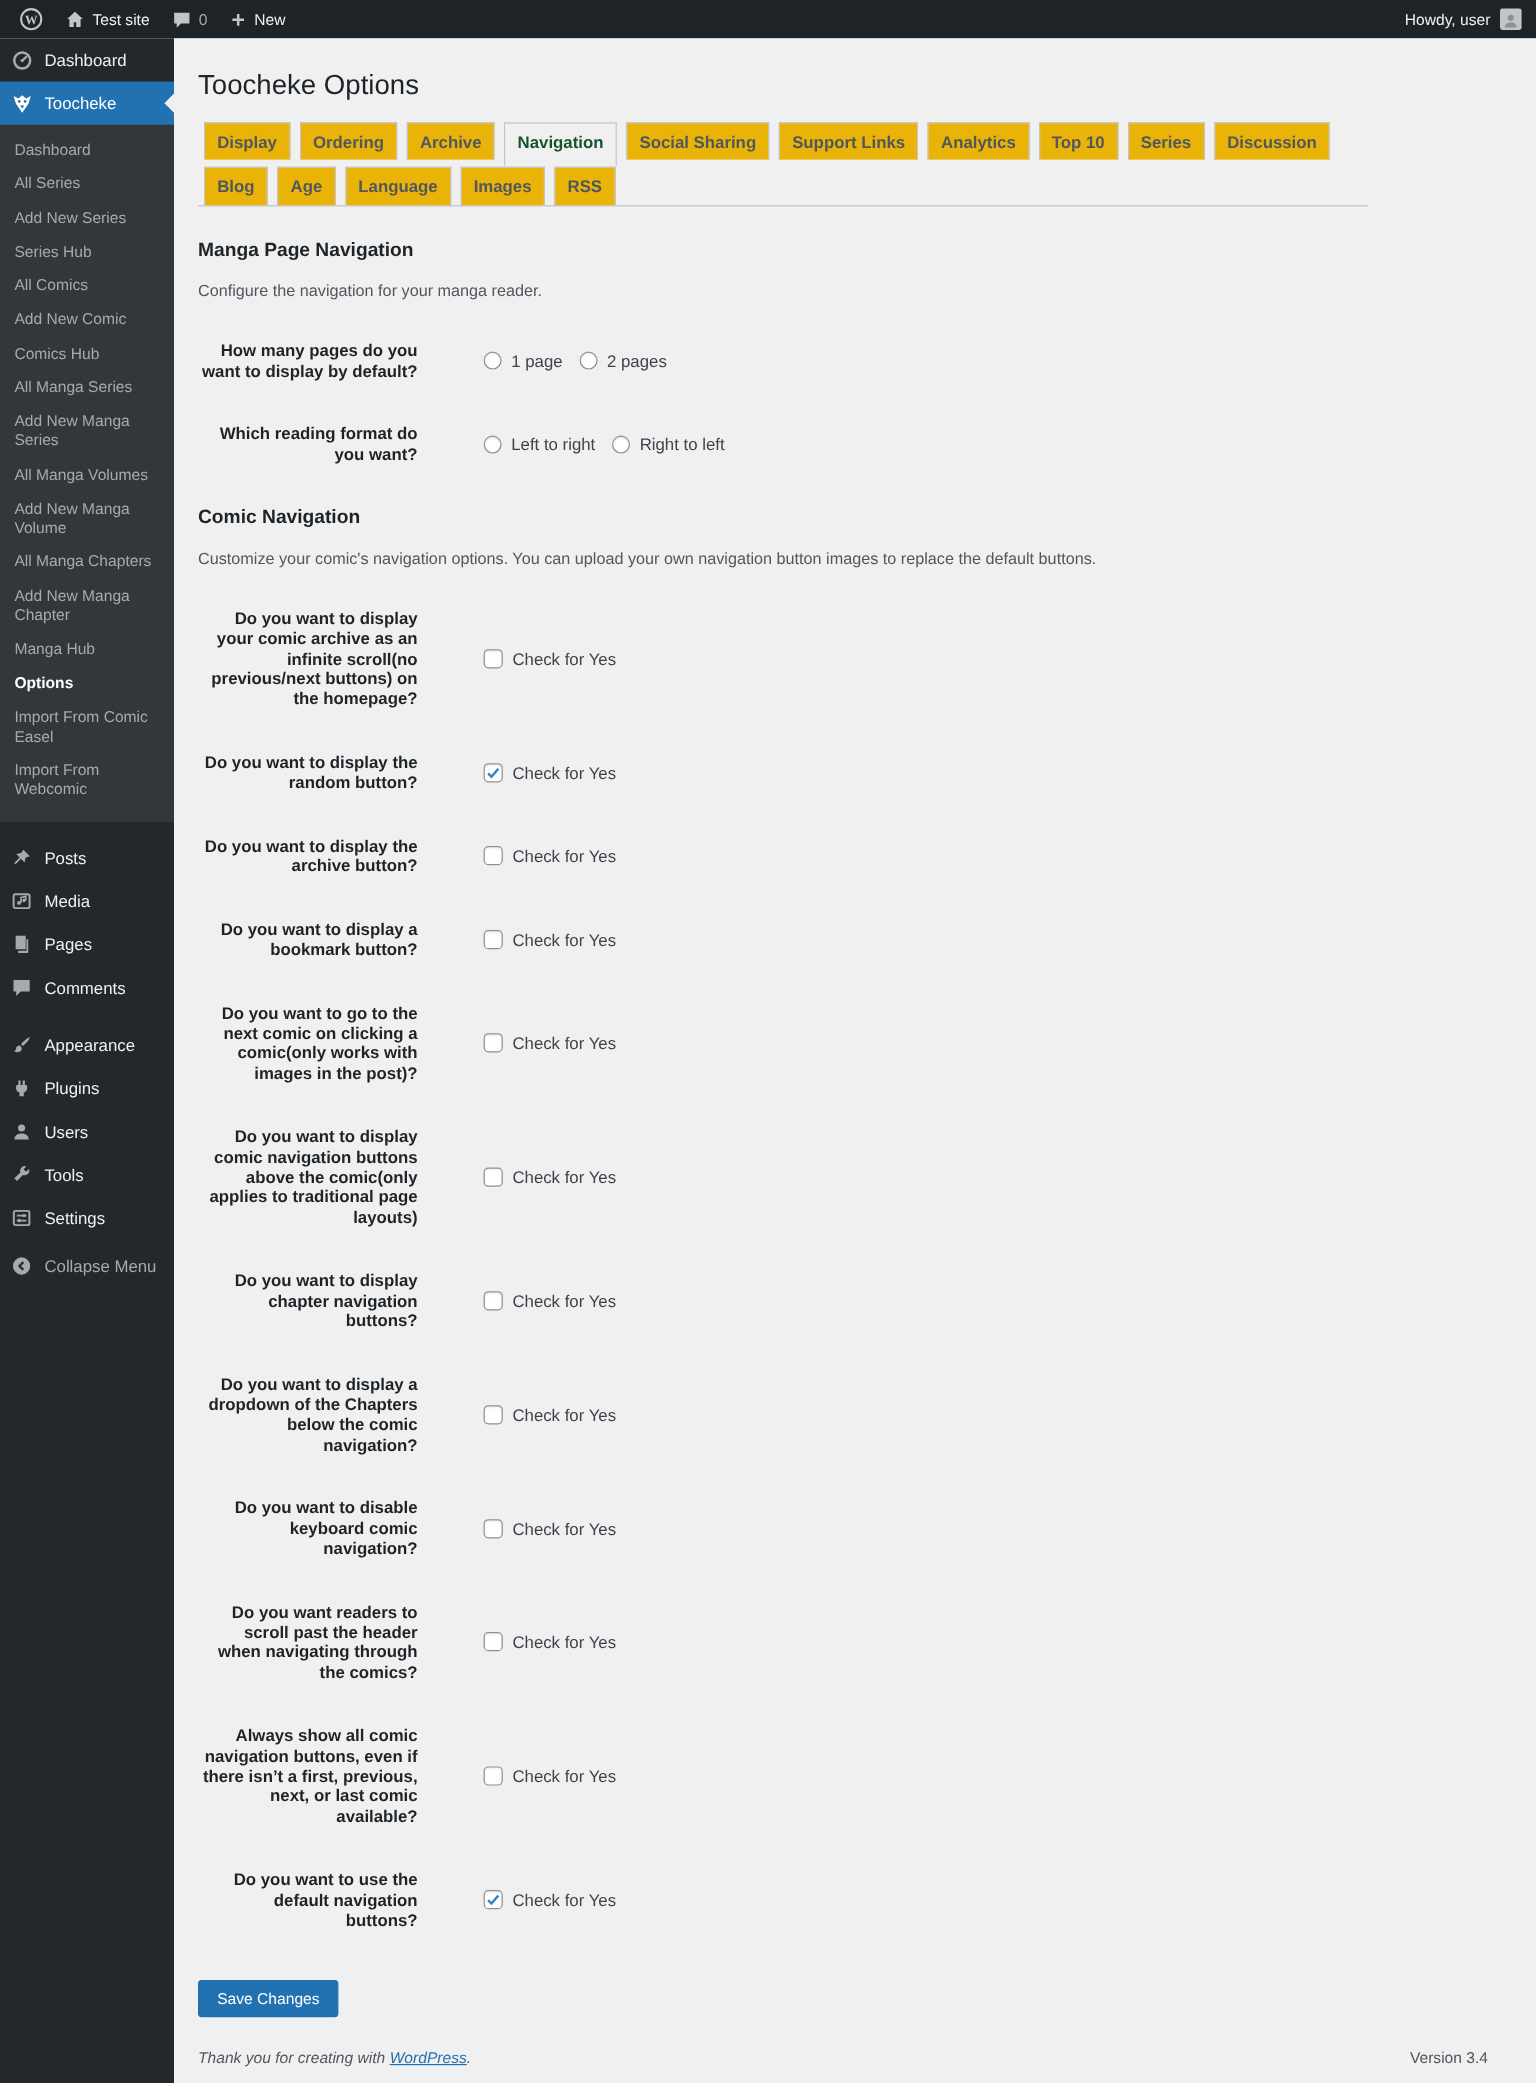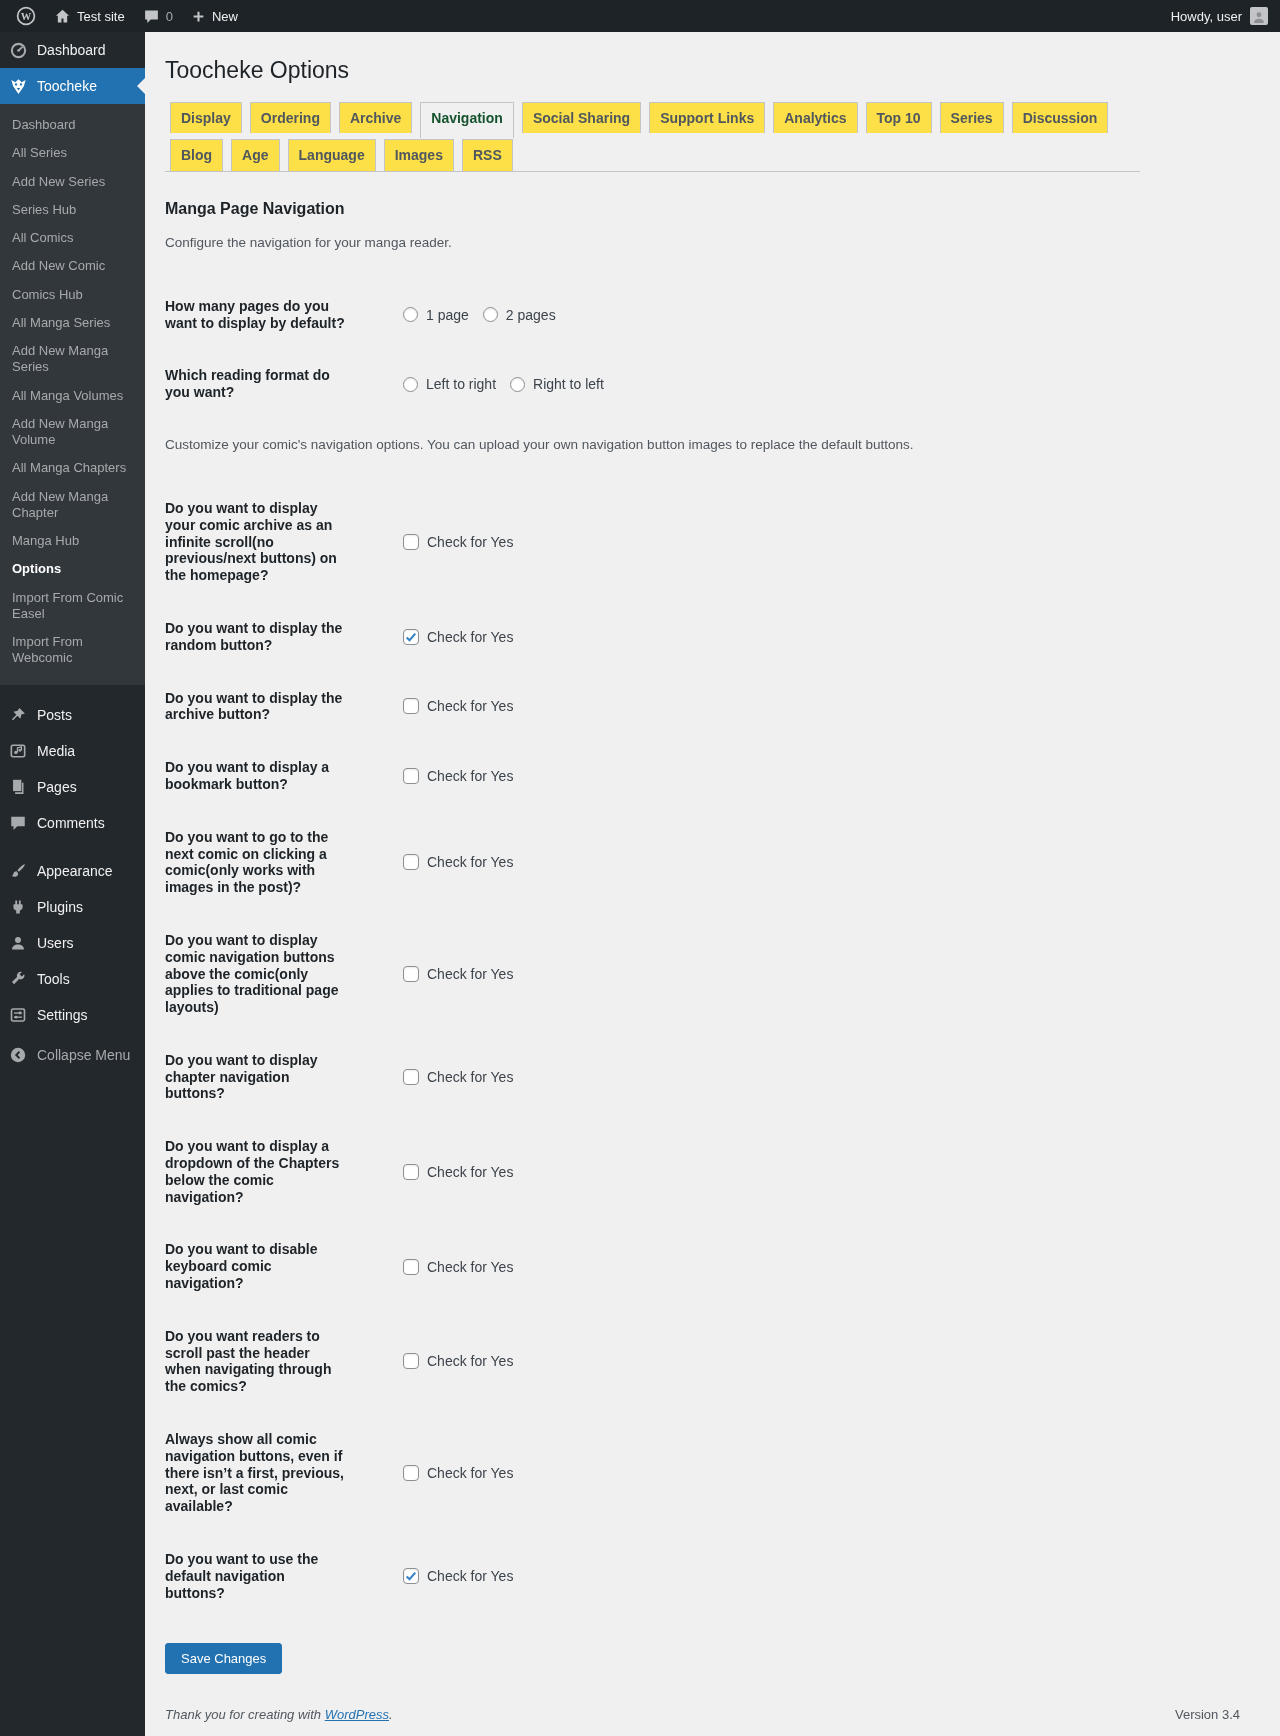--- a/index.html
+++ b/index.html
@@ -31,27 +31,27 @@
   .sm { display:block; padding:6px 4px 6px 12px; color:#a7aaad; font-size:13px; line-height:1.25; cursor:pointer; }
   .sm.current { color:#fff; font-weight:bold; }
   .menu-gap { height:12px; }
   .collapse-item { color:#a7aaad; margin-top:4px; }
   .collapse-item .ic { color:#a7aaad; }
 
   
   .wrap { flex:1; padding:15px 20px 0; }
   h1.page-title { font-size:23px; font-weight:400; color:#1d2327; padding:9px 0 4px; line-height:1.3; }
   .nav-tabs { width:975px; display:flex; flex-wrap:wrap; align-items:flex-end; border-bottom:1px solid #c3c4c7; margin-top:6px; padding-left:5px; }
-  .nav-tab { background:#fde047; border:1px solid #c3c4c7; border-bottom:none; color:#50575e; font-size:14px; font-weight:bold; line-height:1.46; padding:5px 10px; margin:6px 8px 0 0; cursor:pointer; white-space:nowrap; }
+  .nav-tab { background:#eab308; border:1px solid #c3c4c7; border-bottom:none; color:#50575e; font-size:14px; font-weight:bold; line-height:1.46; padding:5px 10px; margin:6px 8px 0 0; cursor:pointer; white-space:nowrap; }
   .nav-tab-active { background:#f0f0f1; color:#14532d; padding-bottom:10px; margin-bottom:-5px; }
 
   h2.sec { font-size:16px; font-weight:bold; color:#1d2327; margin:28px 0 0; }
   p.desc { font-size:13.5px; color:#50575e; margin:17px 0 0; }
 
-  .rows { margin-top:48px; }
+  .rows { margin-top:34px;text-align:right; }
   .srow { display:grid; grid-template-columns:183px 1fr; column-gap:55px; align-items:center; margin-bottom:36px; }
   .q { font-size:14px; font-weight:bold; color:#1d2327; line-height:1.2; }
   .ctl { display:flex; align-items:center; gap:8px; font-size:14px; color:#3c434a; cursor:pointer; }
   .radio-group { display:flex; align-items:center; gap:14px; }
   .radio { width:15px; height:15px; border:1px solid #8c8f94; border-radius:50%; background:#fff; flex:0 0 15px; box-shadow:inset 0 1px 2px rgba(0,0,0,.1); }
   .cb { width:16px; height:16px; border:1px solid #8c8f94; border-radius:4px; background:#fff; flex:0 0 16px; display:flex; align-items:center; justify-content:center; box-shadow:inset 0 1px 2px rgba(0,0,0,.08); }
   .cb svg { display:none; }
   .cb.checked svg { display:block; }
 
   .save-btn { display:inline-block; background:#2271b1; border:1px solid #2271b1; color:#fff; font-size:13px; font-family:"Liberation Sans",sans-serif; padding:7px 15px; border-radius:3px; cursor:pointer; margin:6px 0 20px; }
@@ -300,20 +300,21 @@
                 <span>Left to right</span>
               </label>
               <label class="ctl">
                 <span class="radio"></span>
                 <span>Right to left</span>
               </label>
             </div>
           </div>
         </div>
 
+        <h2 class="sec" style="margin-top:6px;">Comic Navigation</h2>
         <p class="desc">Customize your comic's navigation options. You can upload your own navigation button images to replace the default buttons.</p>
 
         <div class="rows">
 
           <div class="srow">
             <div class="q">Do you want to display your comic archive as an infinite scroll(no previous/next buttons) on the homepage?</div>
             <label class="ctl">
               <span class="cb"></span>
               <span>Check for Yes</span>
             </label>

